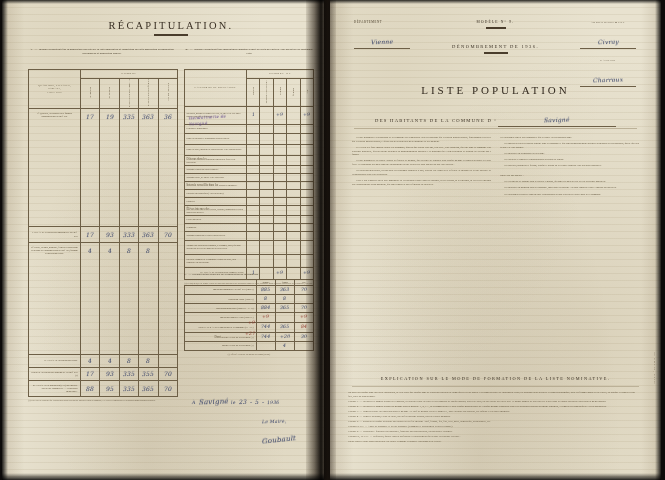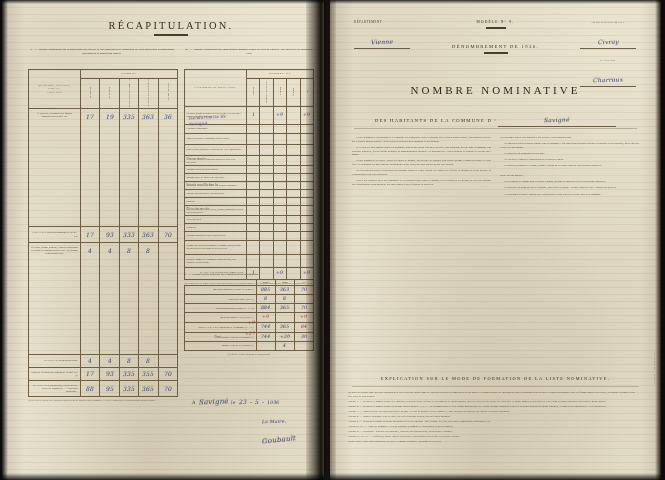--- a/index.html
+++ b/index.html
@@ -561,21 +561,21 @@
         <span class="hw">Charroux</span>
       </div>
     </div>
 
     <div style="position:absolute; left:0; right:0; top:44px; text-align:center;">
       <div style="font-size:4.6px; letter-spacing:1.4px; color:#3b3125;">DÉNOMBREMENT DE 1936.</div>
       <div class="rule-short" style="width:24px; margin-top:3px;"></div>
     </div>
 
     <div style="position:absolute; left:0; right:0; top:84px; text-align:center;">
-      <div style="font-size:11px; letter-spacing:3px; color:#332a1f;">NOMBRE NOMINATIVE</div>
+      <div style="font-size:11px; letter-spacing:3px; color:#332a1f;">LISTE POPULATION</div>
     </div>
 
     <div style="position:absolute; left:24px; right:24px; top:108px; display:flex; align-items:baseline; justify-content:center;">
       <span style="font-size:4.6px; letter-spacing:1.3px; color:#3b3125; white-space:nowrap;">DES HABITANTS DE LA COMMUNE D</span>
       <span style="font-size:4.6px; color:#3b3125; margin:0 2px;">°</span>
       <span class="hw-line" style="flex:1; max-width:118px; text-align:center;">
         <span class="hw">Savigné</span>
       </span>
     </div>
 

